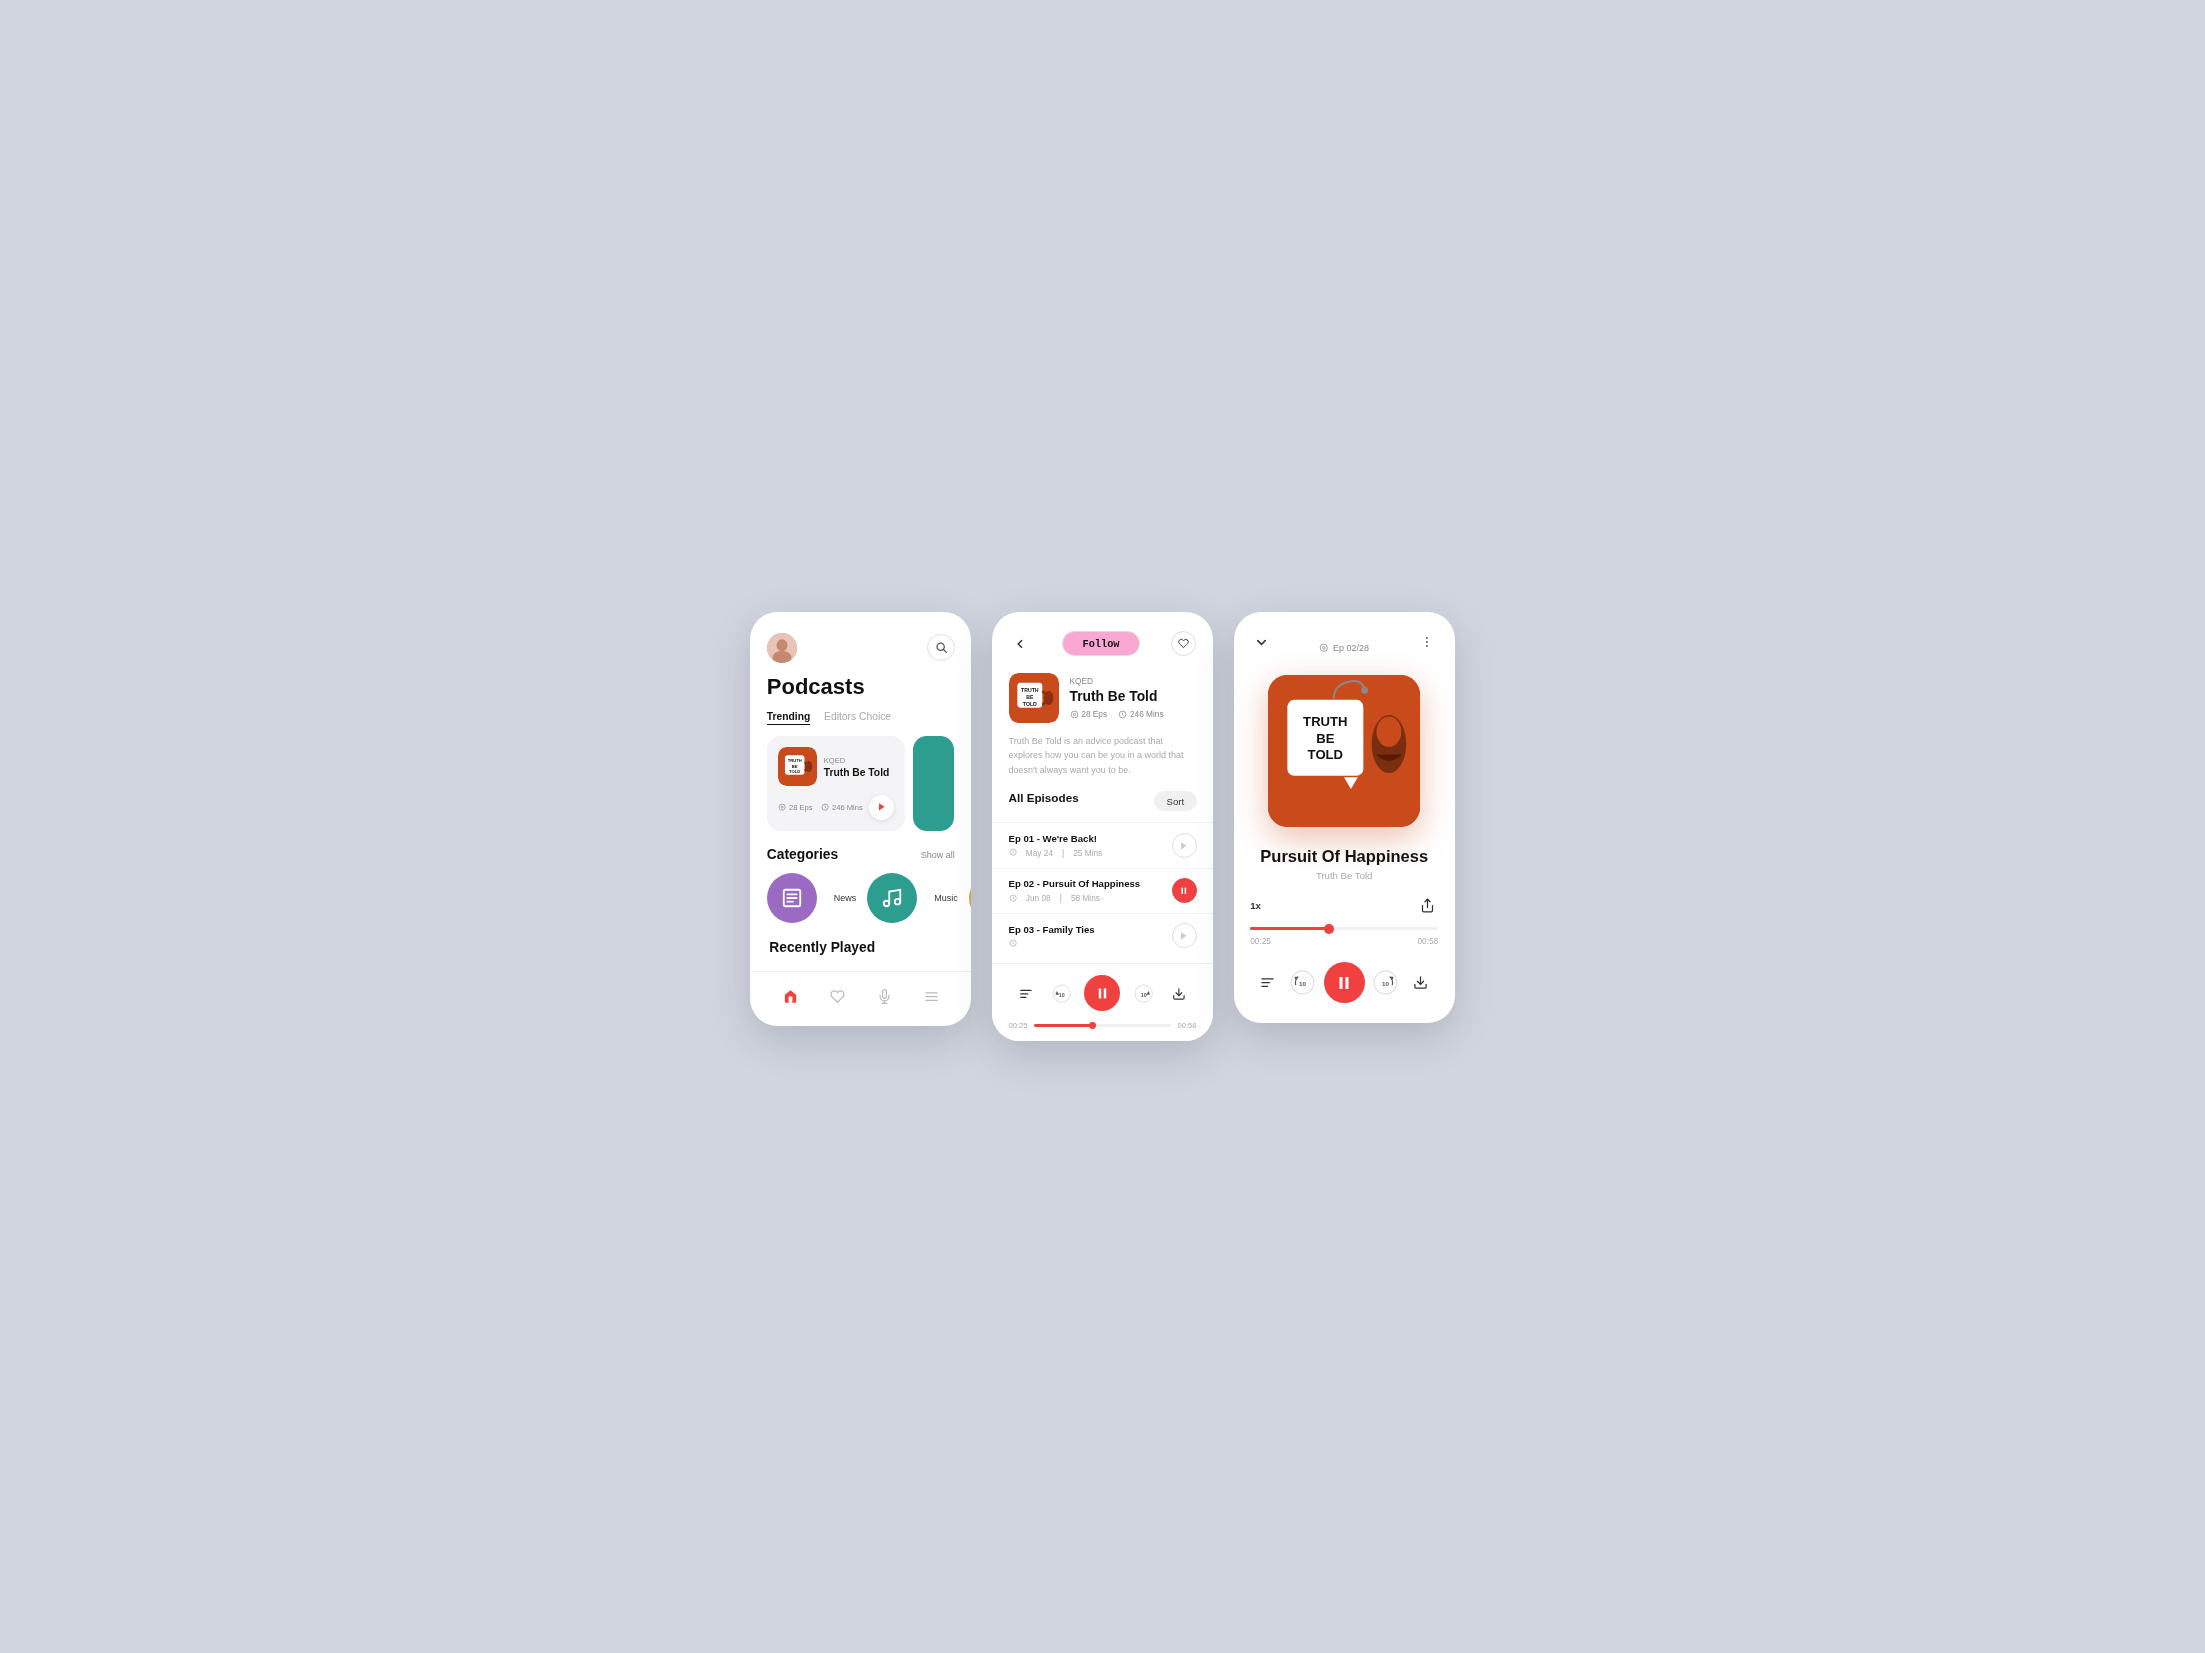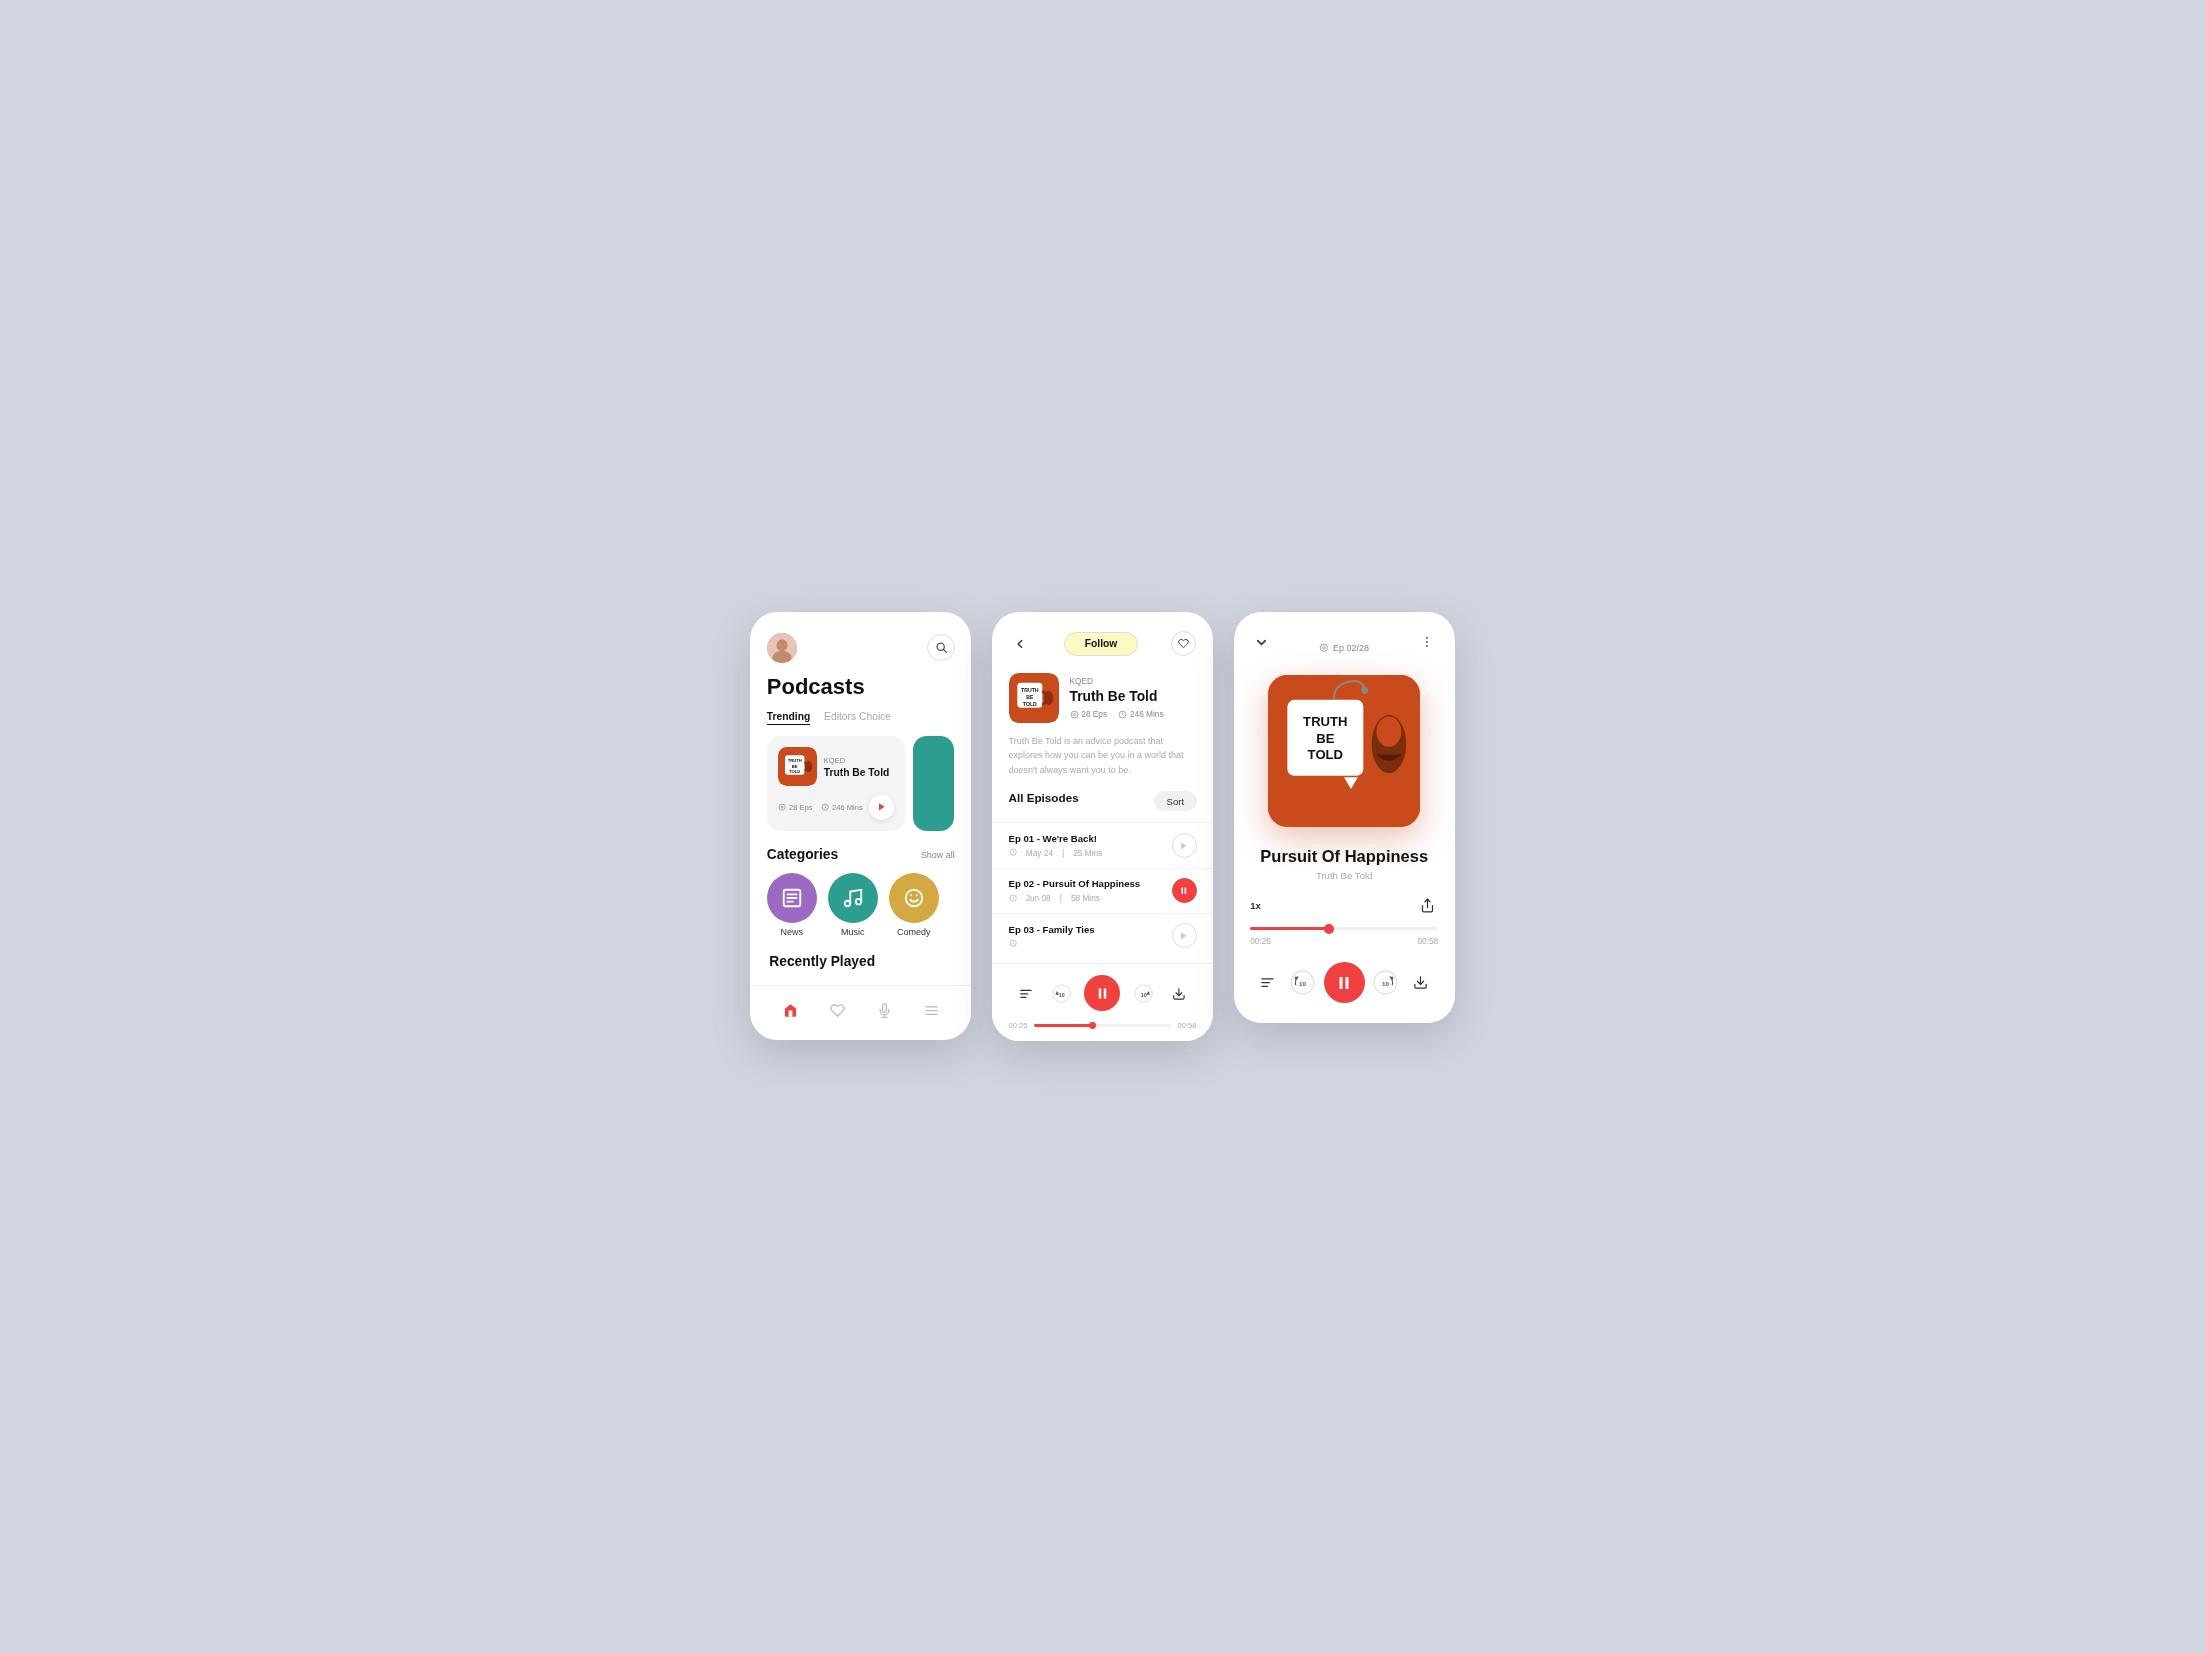--- a/index.html
+++ b/index.html
@@ -153,23 +153,23 @@
       cursor: pointer;
     }
     .categories {
       display: flex;
       gap: 11px;
       padding: 0 16.5px 16.5px;
       overflow: hidden;
     }
     .cat-item {
       display: flex;
-      flex-direction: column;
-      align-items: center;
-      gap: 4px;
+      flex-direction: row;
+      align-items: center;
+      gap: 17px;
       cursor: pointer;
     }
     .cat-circle {
       width: 50px; height: 50px;
       border-radius: 50%;
       display: flex; align-items: center; justify-content: center;
     }
     .cat-label {
       font-size: 9px;
       color: #333;
@@ -207,28 +207,29 @@
       justify-content: space-between;
       align-items: center;
       padding: 19.3px 16.5px 11px;
     }
     .back-btn {
       width: 22px; height: 22px;
       display: flex; align-items: center; justify-content: center;
       cursor: pointer;
     }
     .follow-btn {
-      background: #fef9c3;
+      background: #f9a8d4;
       border: 1px solid #ddd;
       border-radius: 20.7px;
       padding: 5.5px 19.3px;
       font-size: 10.3px;
       font-weight: 600;
       color: #111;
       cursor: pointer;
+      font-family: Liberation Mono, monospace;
     }
     .heart-btn {
       width: 25px; height: 25px;
       border: 1px solid #ddd;
       border-radius: 50%;
       display: flex; align-items: center; justify-content: center;
       cursor: pointer;
     }
     .s2-podcast-info {
       display: flex;

